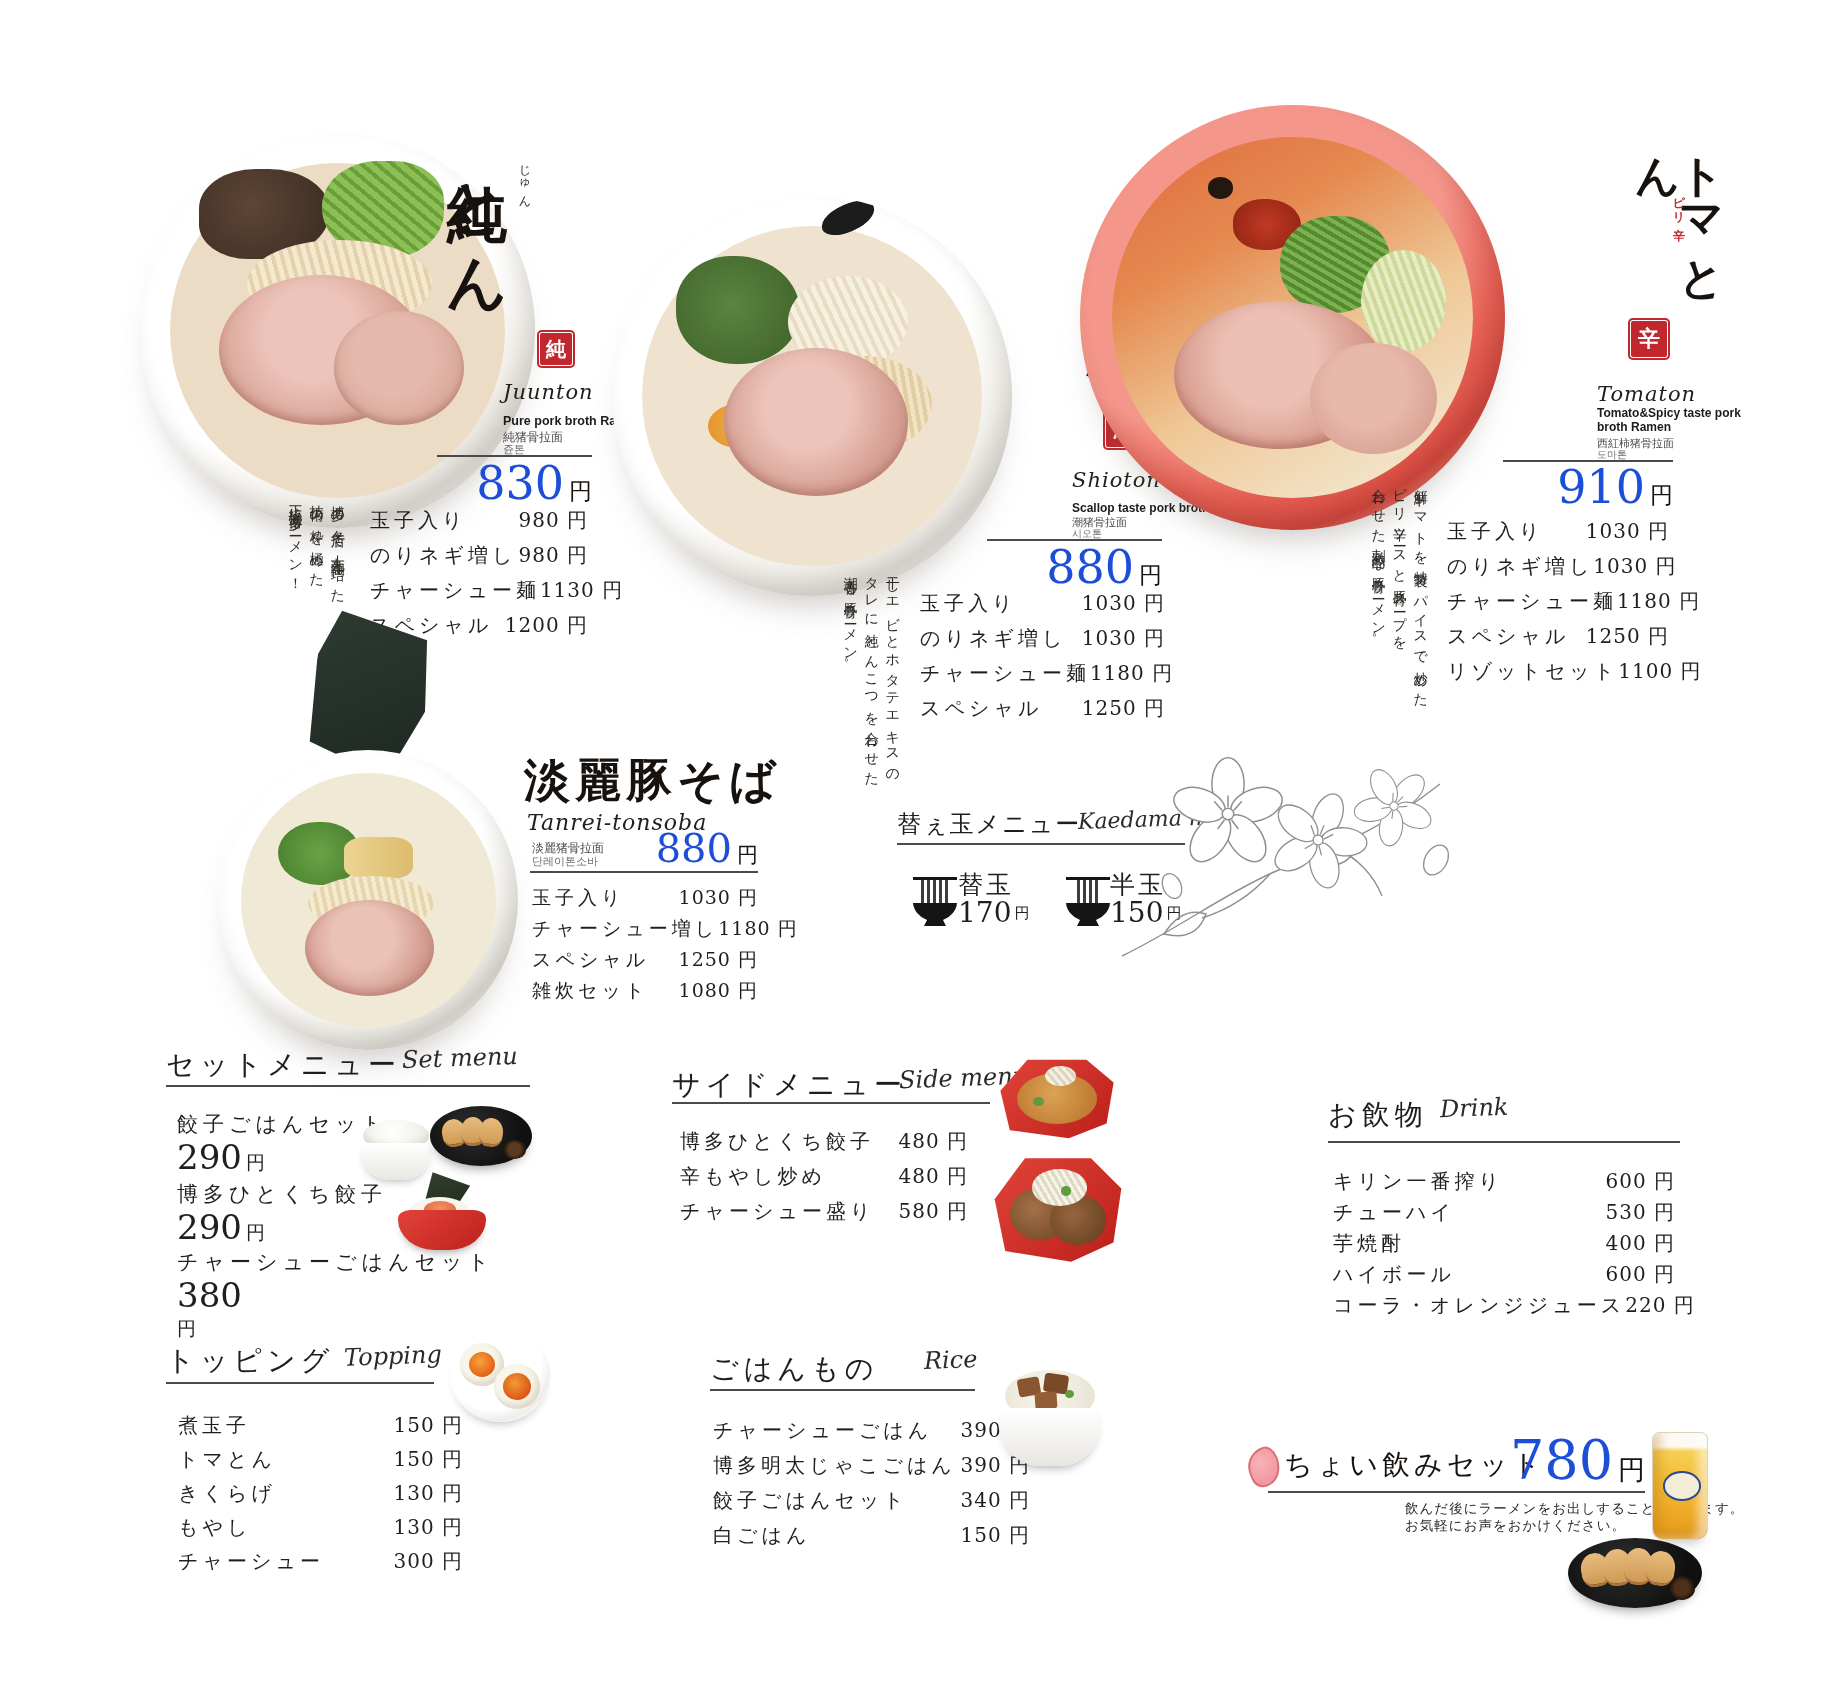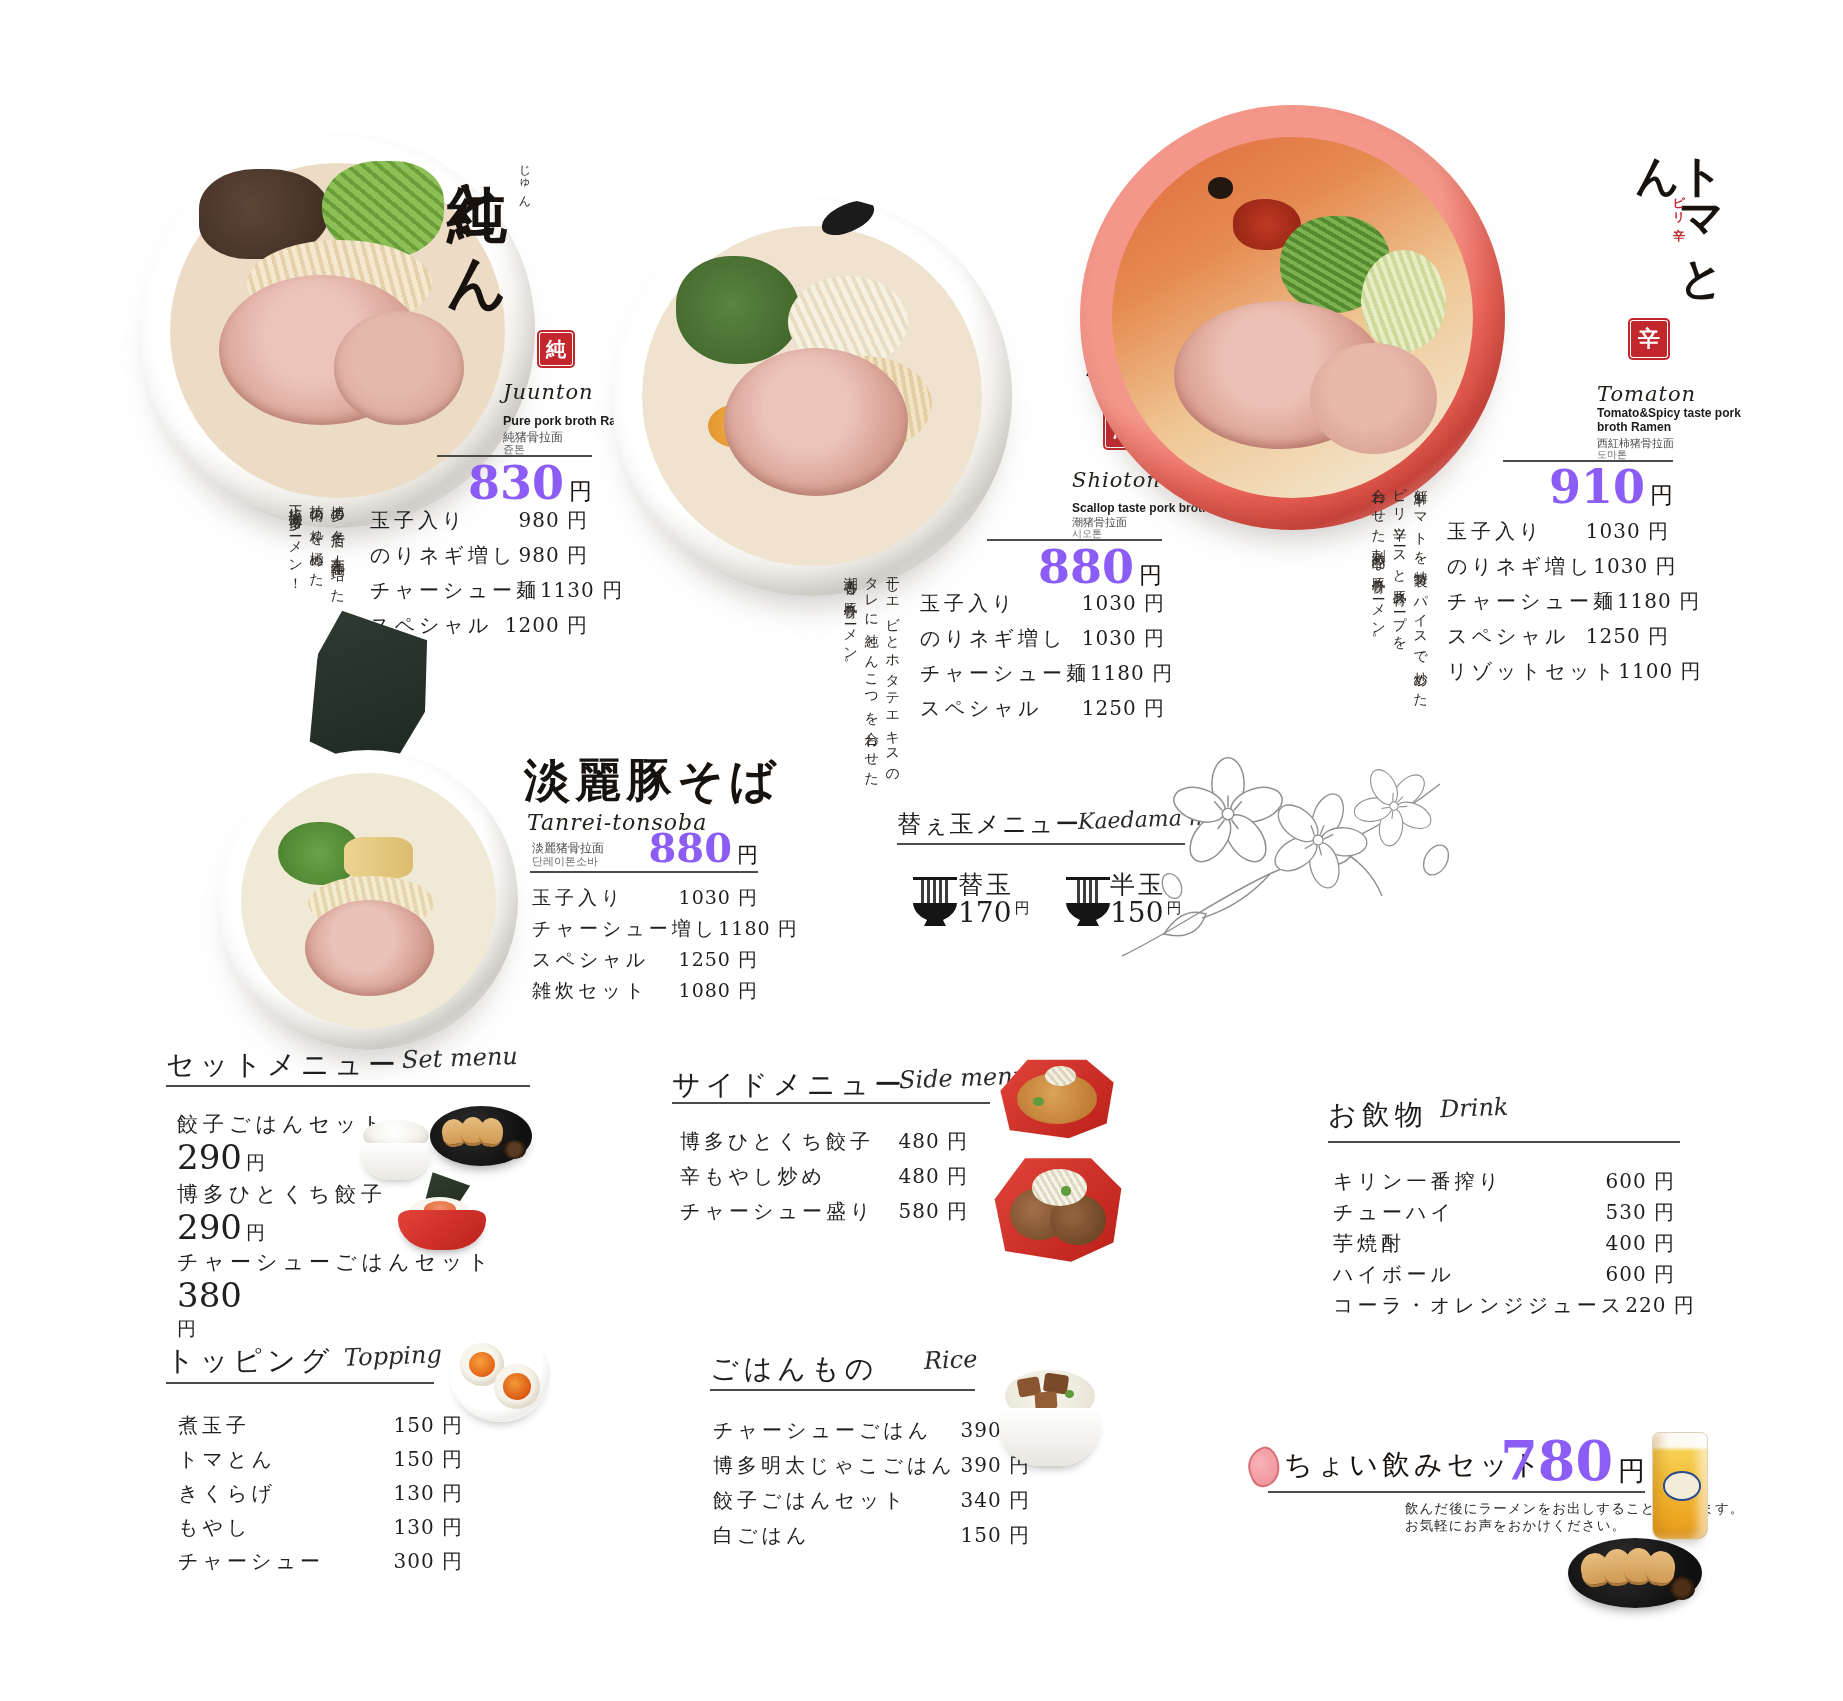--- a/index.html
+++ b/index.html
@@ -13,39 +13,39 @@
   .furi-red{color:#c1272d;font-weight:700;}
   .seal{background:#c1272d;color:#fff;display:flex;align-items:center;justify-content:center;
         border-radius:5px;font-weight:700;box-shadow:0 0 0 2px #c1272d inset, 0 0 0 3px #fff inset;}
   .romaji{font-style:italic;font-size:21px;color:#23201c;letter-spacing:1px;white-space:nowrap;}
   .eng{font-family:"Liberation Sans","DejaVu Sans",sans-serif;font-weight:700;font-size:12.5px;color:#1b1b1b;white-space:nowrap;}
   .eng.wrap{white-space:normal;line-height:14px;}
   .cn{font-size:12px;color:#4a4a4a;white-space:nowrap;}
   .kr{font-size:11px;color:#6e6e6e;white-space:nowrap;}
   .hr{background:#4a4a4a;height:2px;}
   .bigprice{display:flex;align-items:baseline;justify-content:flex-end;gap:5px;}
-  .bigprice .num{font-size:46px;line-height:1;color:#8b5cf6;font-weight:bold;}
+  .bigprice .num{font-size:46px;line-height:1;color:#1d4ed8;}
   .bigprice .unit{font-size:23px;color:#17120e;}
   .vdesc{writing-mode:vertical-rl;text-orientation:upright;font-size:14px;letter-spacing:3px;
          line-height:1.15;color:#2e2a26;}
   .vdesc div{margin-left:5px;}
   .items{display:flex;flex-direction:column;}
   .row{display:flex;justify-content:space-between;align-items:baseline;font-size:20px;
        line-height:27px;white-space:nowrap;}
   .row span:first-child{letter-spacing:4px;}
   .row .p{letter-spacing:1px;}
   .sechead{font-family:"DejaVu Sans","Liberation Sans",sans-serif;font-weight:500;letter-spacing:5px;
            font-size:28px;color:#1d1d1d;white-space:nowrap;}
   .script{font-style:italic;font-size:24px;color:#2a2a2a;white-space:nowrap;transform:rotate(-2deg);}
   .setname{font-size:21px;letter-spacing:5px;white-space:nowrap;}
   .setprice{display:flex;align-items:baseline;gap:4px;}
   .setprice .num{font-size:34px;line-height:1;}
   .setprice .unit{font-size:19px;}
   .kaelabel{font-size:25px;letter-spacing:3px;}
-  .kaeprice{display:flex;align-items:flex-start;gap:3px;}
+  .kaeprice{display:flex;align-items:center;gap:3px;}
   .kaeprice .num{font-size:28px;line-height:1;}
   .kaeprice .unit{font-size:15px;}
   .note{font-size:13.5px;line-height:17px;letter-spacing:1px;color:#2a2a2a;white-space:nowrap;}
   
   .bowl{border-radius:50%;position:absolute;overflow:hidden;
         background:radial-gradient(circle at 35% 28%,#ffffff 0 55%,#f1efe9 68%,#e2dfd8 76%,#f7f6f3 82%,#ffffff 100%);
         box-shadow:0 24px 32px -16px rgba(110,100,90,.35), inset -8px -14px 22px rgba(0,0,0,.10);}
   .broth{position:absolute;inset:7.5%;border-radius:50%;overflow:hidden;background:#ecdcc6;}
   .tp{position:absolute;border-radius:50%;}
   .bowl-red{background:radial-gradient(circle at 35% 28%,#f4968a 0 52%,#e66054 66%,#d5483e 76%,#ef8177 82%,#e8695e 100%);}

